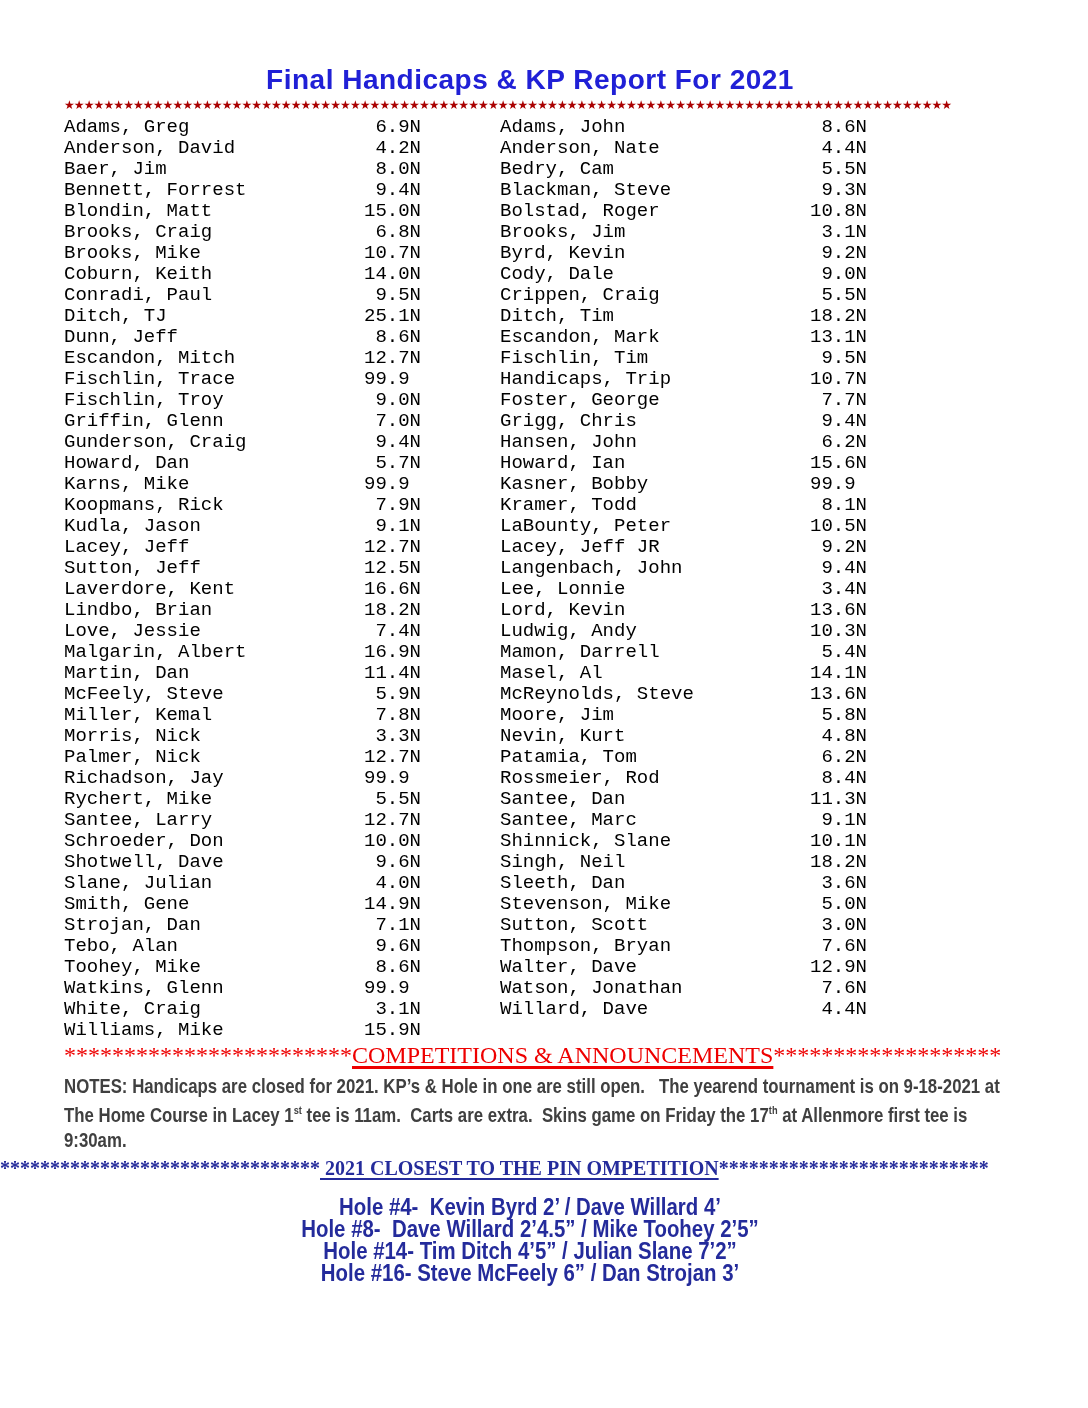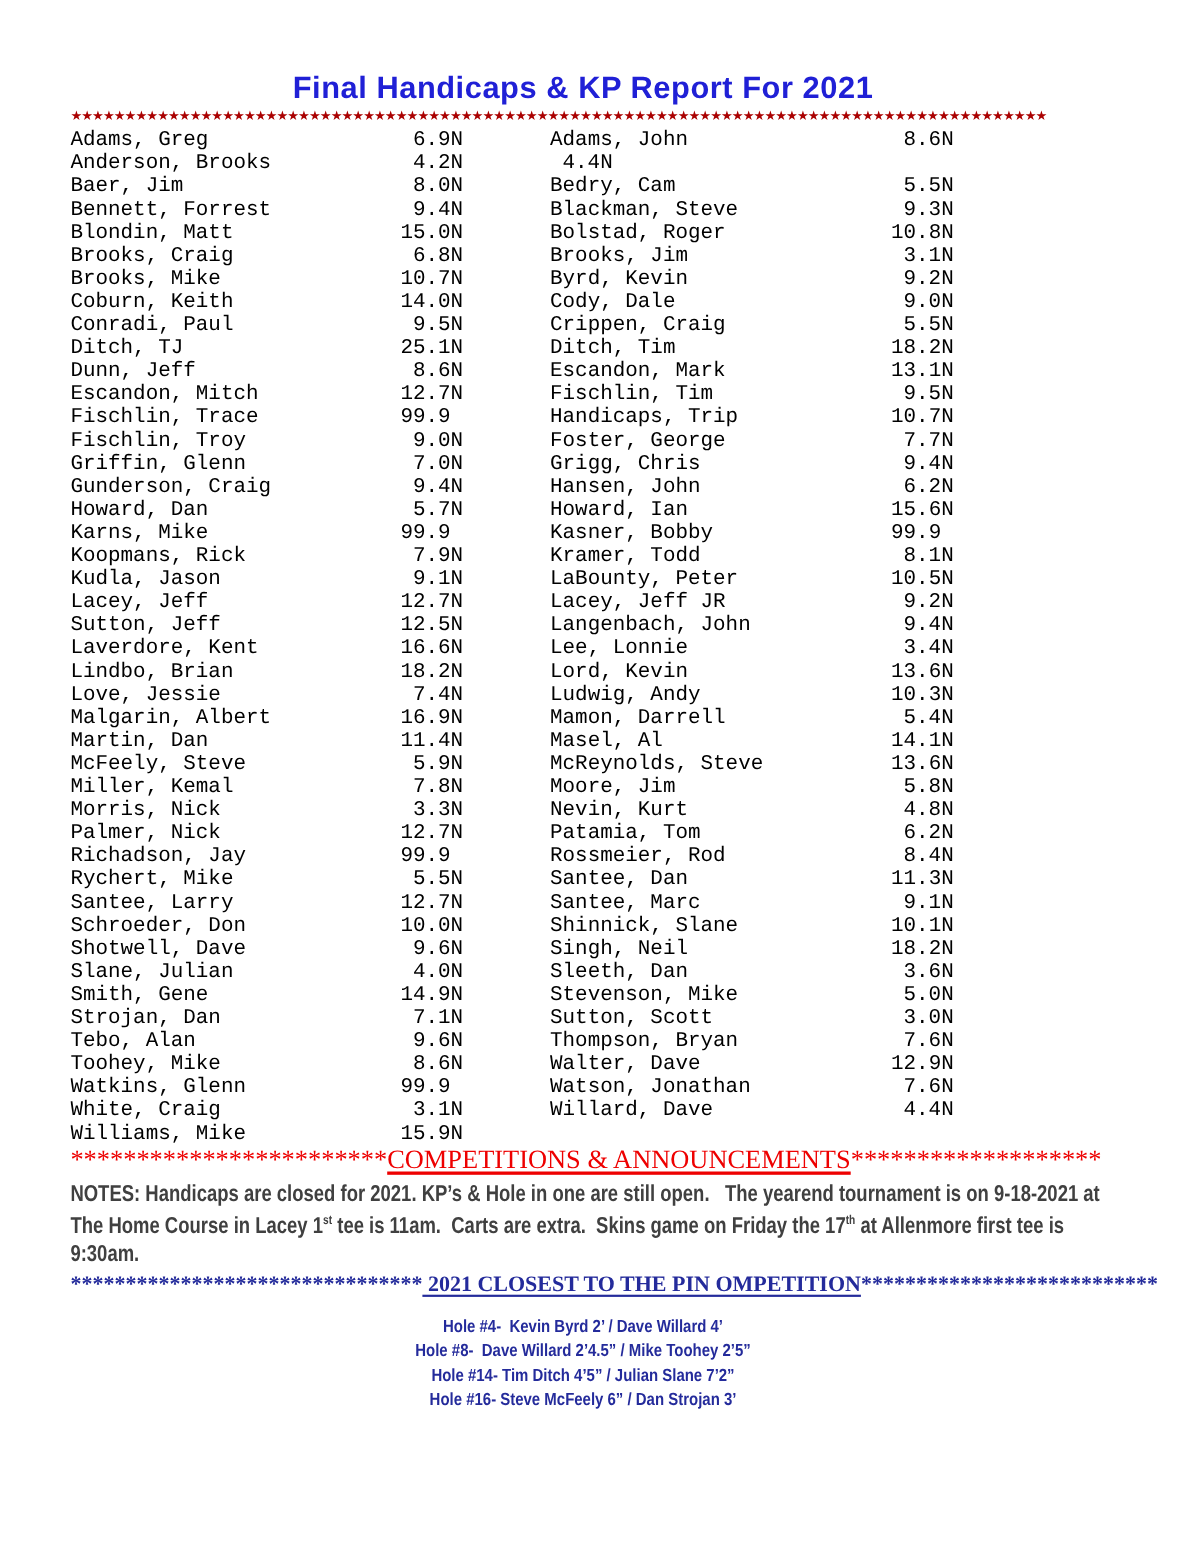--- a/index.html
+++ b/index.html
@@ -69,62 +69,61 @@
     font-size:21px;
   }
   .notes-line{
     white-space:pre;
     line-height:25px;
     transform:scaleX(0.80);
     transform-origin:0 50%;
   }
   .notes-line sup{font-size:0.55em;vertical-align:super;}
   .kp-rule{
-    margin-left:64px;
     margin-top:4px;
     font-family:"Liberation Serif", serif;
     font-weight:bold;
     font-size:20px;
     line-height:24px;
     color:#242b9b;
     white-space:nowrap;
   }
   .kp-rule .label{
     text-decoration:underline;
     text-decoration-thickness:2px;
     text-underline-offset:3px;
   }
   .holes{
     margin-top:16px;
     text-align:center;
     color:#242b9b;
     font-family:"Liberation Sans", sans-serif;
     font-weight:bold;
-    font-size:16px;
+    font-size:24px;
   }
   .hole-line{
     white-space:pre;
     line-height:22px;
     transform:scaleX(0.85);
     transform-origin:50% 50%;
   }
 </style>
 </head>
 <body>
 
 <div class="page">
 
   <div class="title">Final Handicaps &amp; KP Report For 2021</div>
 
   <div class="star-rule">★★★★★★★★★★★★★★★★★★★★★★★★★★★★★★★★★★★★★★★★★★★★★★★★★★★★★★★★★★★★★★★★★★★★★★★★★★★★★★★★★★★★★★★★★★</div>
 
   <div class="roster">
     <div class="col col-left">
         <div class="row"><span class="name">Adams, Greg</span><span class="num">6.9</span><span class="suf">N</span></div>
-        <div class="row"><span class="name">Anderson, Brooks</span><span class="num">4.2</span><span class="suf">N</span></div>
+        <div class="row"><span class="name">Anderson, David</span><span class="num">4.2</span><span class="suf">N</span></div>
         <div class="row"><span class="name">Baer, Jim</span><span class="num">8.0</span><span class="suf">N</span></div>
         <div class="row"><span class="name">Bennett, Forrest</span><span class="num">9.4</span><span class="suf">N</span></div>
         <div class="row"><span class="name">Blondin, Matt</span><span class="num">15.0</span><span class="suf">N</span></div>
         <div class="row"><span class="name">Brooks, Craig</span><span class="num">6.8</span><span class="suf">N</span></div>
         <div class="row"><span class="name">Brooks, Mike</span><span class="num">10.7</span><span class="suf">N</span></div>
         <div class="row"><span class="name">Coburn, Keith</span><span class="num">14.0</span><span class="suf">N</span></div>
         <div class="row"><span class="name">Conradi, Paul</span><span class="num">9.5</span><span class="suf">N</span></div>
         <div class="row"><span class="name">Ditch, TJ</span><span class="num">25.1</span><span class="suf">N</span></div>
         <div class="row"><span class="name">Dunn, Jeff</span><span class="num">8.6</span><span class="suf">N</span></div>
         <div class="row"><span class="name">Escandon, Mitch</span><span class="num">12.7</span><span class="suf">N</span></div>
@@ -156,21 +155,21 @@
         <div class="row"><span class="name">Smith, Gene</span><span class="num">14.9</span><span class="suf">N</span></div>
         <div class="row"><span class="name">Strojan, Dan</span><span class="num">7.1</span><span class="suf">N</span></div>
         <div class="row"><span class="name">Tebo, Alan</span><span class="num">9.6</span><span class="suf">N</span></div>
         <div class="row"><span class="name">Toohey, Mike</span><span class="num">8.6</span><span class="suf">N</span></div>
         <div class="row"><span class="name">Watkins, Glenn</span><span class="num">99.9</span><span class="suf"></span></div>
         <div class="row"><span class="name">White, Craig</span><span class="num">3.1</span><span class="suf">N</span></div>
         <div class="row"><span class="name">Williams, Mike</span><span class="num">15.9</span><span class="suf">N</span></div>
       </div>
     <div class="col col-right">
         <div class="row"><span class="name">Adams, John</span><span class="num">8.6</span><span class="suf">N</span></div>
-        <div class="row"><span class="num">4.4</span><span class="suf">N</span></div>
+        <div class="row"><span class="name">Anderson, Nate</span><span class="num">4.4</span><span class="suf">N</span></div>
         <div class="row"><span class="name">Bedry, Cam</span><span class="num">5.5</span><span class="suf">N</span></div>
         <div class="row"><span class="name">Blackman, Steve</span><span class="num">9.3</span><span class="suf">N</span></div>
         <div class="row"><span class="name">Bolstad, Roger</span><span class="num">10.8</span><span class="suf">N</span></div>
         <div class="row"><span class="name">Brooks, Jim</span><span class="num">3.1</span><span class="suf">N</span></div>
         <div class="row"><span class="name">Byrd, Kevin</span><span class="num">9.2</span><span class="suf">N</span></div>
         <div class="row"><span class="name">Cody, Dale</span><span class="num">9.0</span><span class="suf">N</span></div>
         <div class="row"><span class="name">Crippen, Craig</span><span class="num">5.5</span><span class="suf">N</span></div>
         <div class="row"><span class="name">Ditch, Tim</span><span class="num">18.2</span><span class="suf">N</span></div>
         <div class="row"><span class="name">Escandon, Mark</span><span class="num">13.1</span><span class="suf">N</span></div>
         <div class="row"><span class="name">Fischlin, Tim</span><span class="num">9.5</span><span class="suf">N</span></div>

